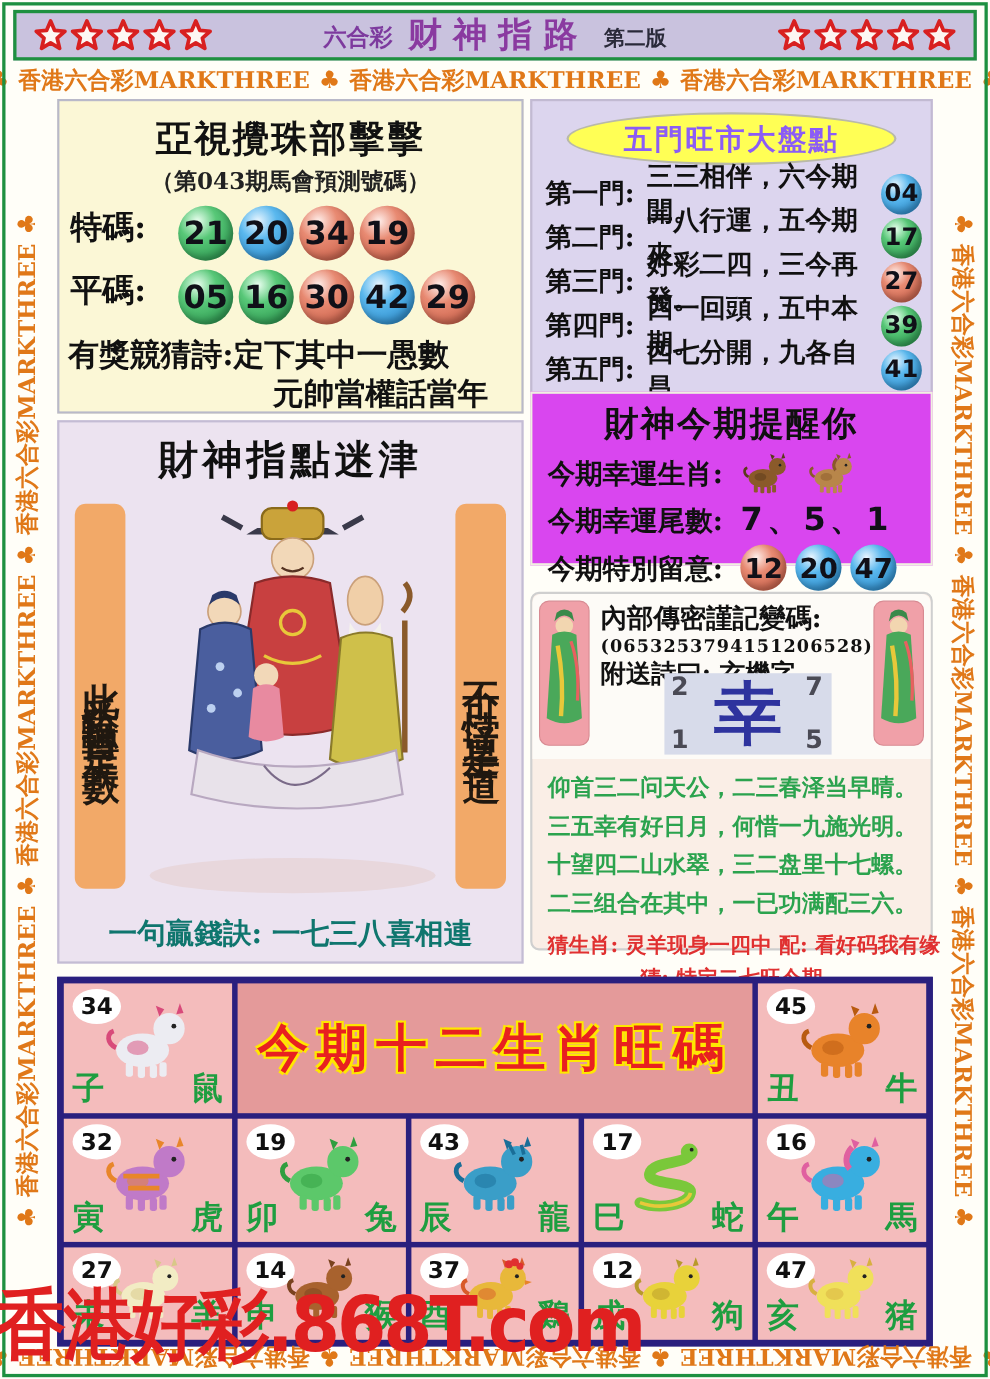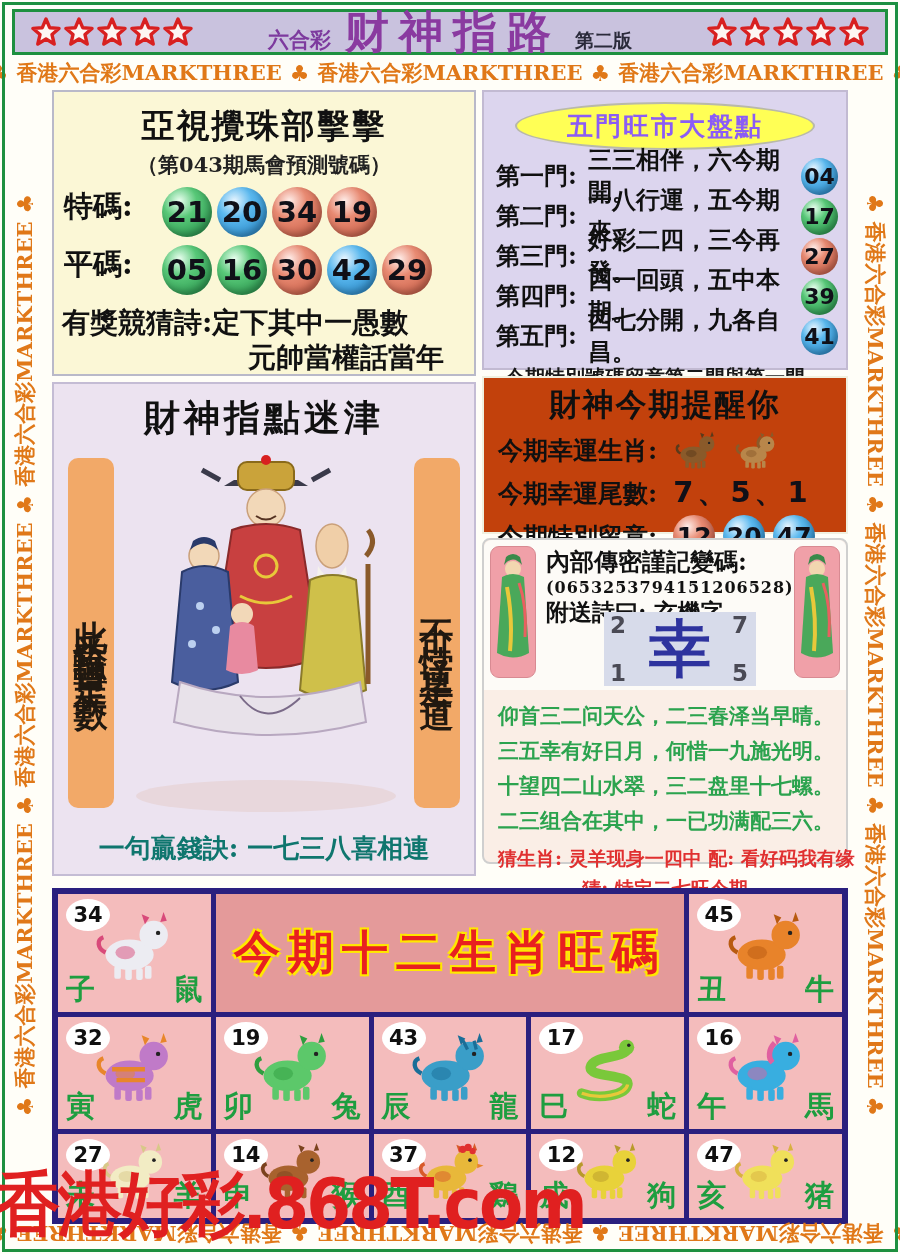--- a/index.html
+++ b/index.html
@@ -5,21 +5,21 @@
   html,body{margin:0;padding:0;background:#777;}
   #page{position:relative;width:900px;height:1254px;margin:0 auto;background:#fffef8;
         font-family:"DejaVu Serif", serif;overflow:hidden;}
   .frame{position:absolute;inset:2px;border:3px solid #1e9040;pointer-events:none;z-index:40;}
   
   .header-band{position:absolute;left:12px;right:12px;top:9px;height:46px;background:#c9c2de;
        border:3px solid #1e9040;display:flex;align-items:center;justify-content:space-between;
        padding:0 16px;box-sizing:border-box;z-index:5;}
   .hdr-mid{display:flex;align-items:flex-end;gap:14px;}
   .hdr-game{color:#7d3a9e;font-size:21px;font-weight:bold;}
-  .hdr-title{color:#8a3aa0;font-size:44px;font-weight:bold;letter-spacing:10px;line-height:1;}
+  .hdr-title{color:#8a3aa0;font-size:31px;font-weight:bold;letter-spacing:10px;line-height:1;}
   .hdr-ed{color:#2a2a3a;font-size:19px;font-weight:bold;}
   .stars{display:flex;gap:3px;align-items:center;}
   
   .marq{color:#e07818;font-size:21px;font-weight:bold;white-space:nowrap;display:flex;gap:8px;
         align-items:center;justify-content:center;font-family:"DejaVu Serif",serif;}
   #marquee-top{position:absolute;top:60px;left:48px;right:48px;height:26px;}
   #marquee-bottom{position:absolute;bottom:8px;left:48px;right:48px;height:26px;transform:rotate(180deg);z-index:8;}
   .side-marq{position:absolute;height:34px;width:1150px;}
   #marquee-left{top:1230px;left:8px;transform-origin:0 0;transform:rotate(-90deg);}
   #marquee-right{top:80px;left:892px;transform-origin:0 0;transform:rotate(90deg);}
@@ -46,21 +46,21 @@
   
   #panel-gates{left:482px;top:90px;width:366px;height:280px;background:#dcd5ee;border:2px solid #c2bad2;}
   .gates-title{width:296px;height:44px;background:#ffff55;border:2px solid #b9b9a9;border-radius:50%;
        margin:10px auto 6px;display:flex;align-items:center;justify-content:center;
        font-size:26px;font-weight:bold;color:#8b5cf6;letter-spacing:2px;}
   .gate-line{display:flex;align-items:center;padding:0 8px 0 12px;height:40px;font-weight:bold;color:#101010;}
   .gate-label{font-size:24px;min-width:86px;}
   .gate-text{font-size:24px;flex:1;margin-left:6px;}
   .gate-note{font-size:20px;font-weight:bold;text-align:center;margin-top:8px;color:#181818;}
   
-  #panel-reminder{left:482px;top:376px;width:366px;height:158px;background:#c2410c;border:2px solid #f0f0e0;}
+  #panel-reminder{left:482px;top:356px;width:366px;height:158px;background:#d946ef;border:2px solid #f0f0e0;}
   .rm-title{text-align:center;font-size:31px;font-weight:bold;margin-top:6px;letter-spacing:2px;color:#101010;}
   .rm-row{display:flex;align-items:center;padding-left:14px;margin-top:5px;gap:16px;height:38px;}
   .rm-label{font-size:25px;font-weight:bold;color:#101010;}
   .rm-tail{font-size:29px;font-weight:bold;font-family:"DejaVu Sans",sans-serif;color:#101018;letter-spacing:4px;}
   .ball-att{width:42px;height:42px;font-size:25px;}
   
   #panel-lower{left:482px;top:538px;width:366px;height:326px;background:#faeee6;border:2px solid #cfcfcf;border-radius:8px;}
   .sec{position:relative;height:150px;background:#fdfbf7;border-radius:8px 8px 0 0;}
   .god-box{position:absolute;top:6px;width:44px;height:130px;background:#f0a0a8;border:1px solid #d88a92;
        border-radius:9px;display:flex;align-items:center;justify-content:center;}

